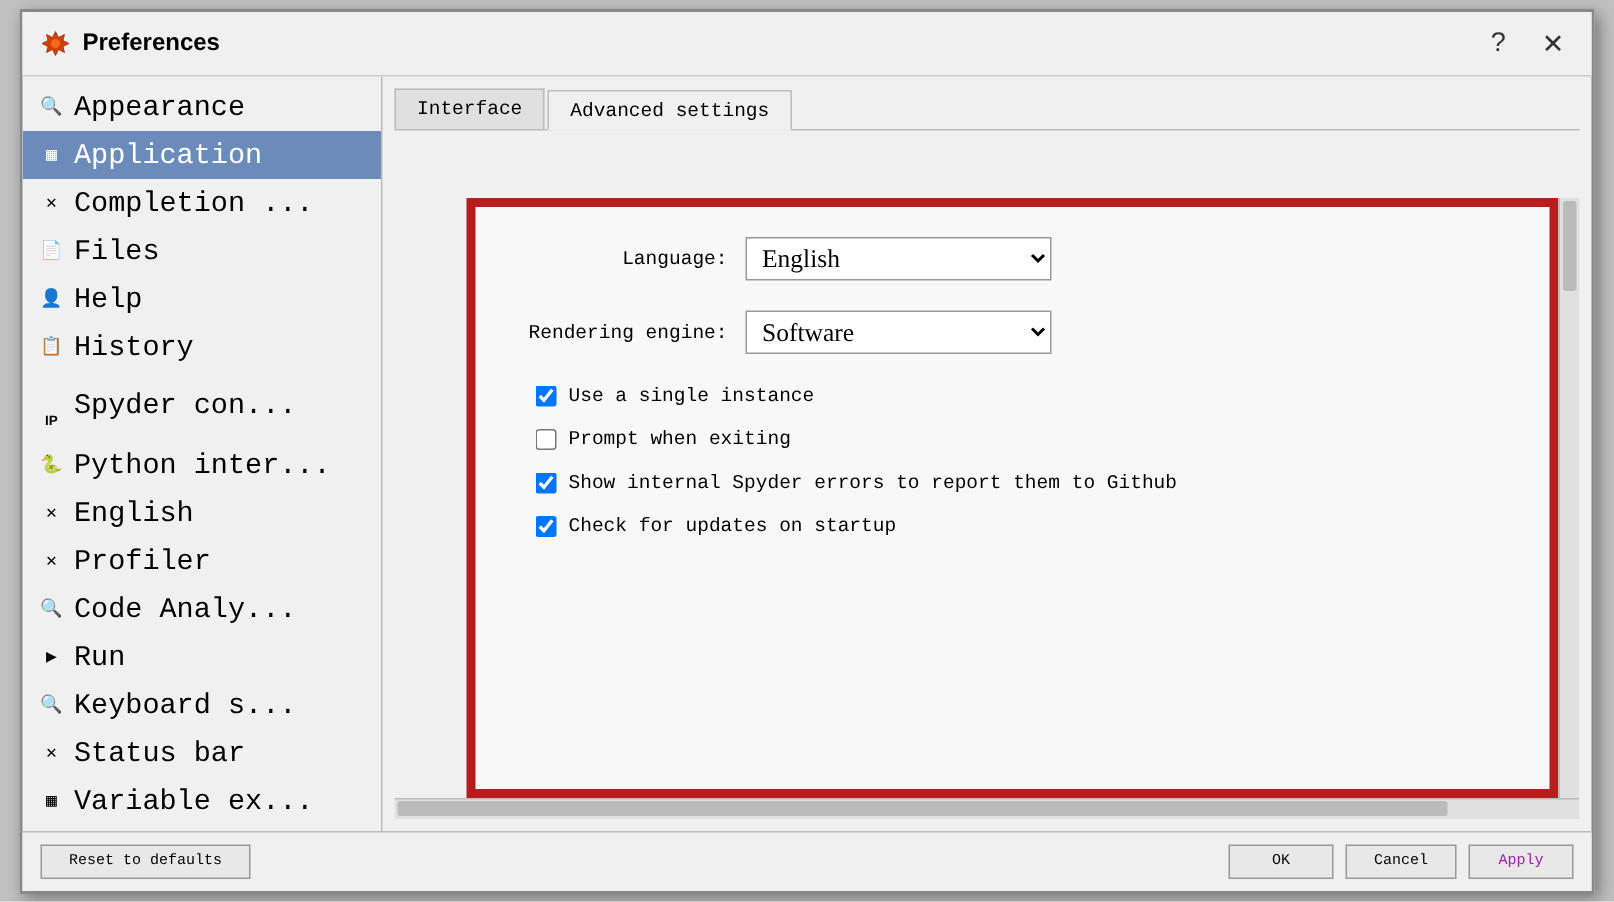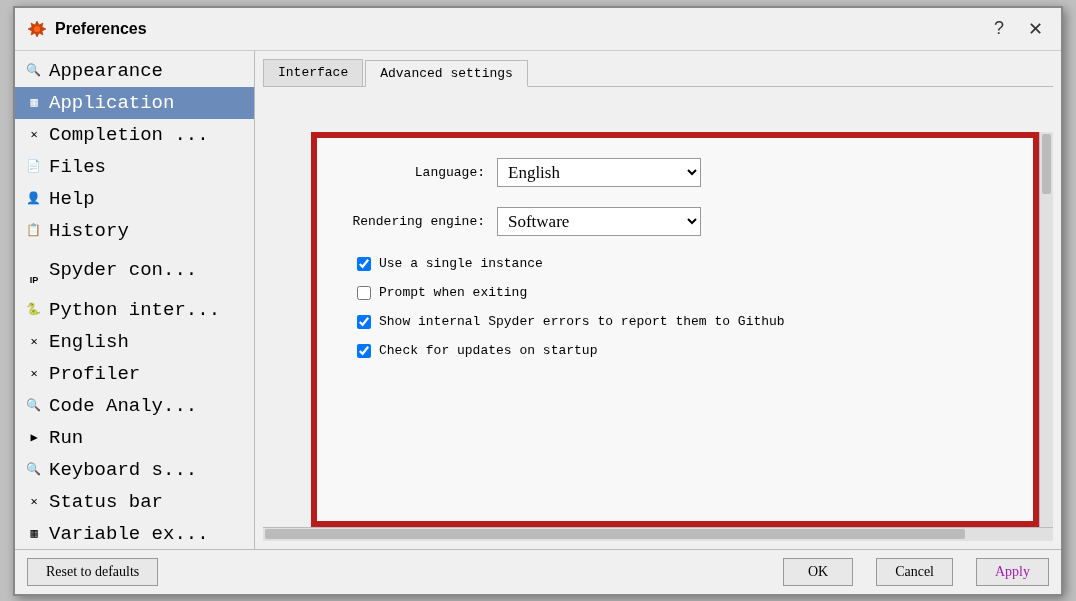--- a/index.html
+++ b/index.html
@@ -181,24 +181,24 @@
     
     .bottom-bar {
       border-top: 1px solid #bbb;
       padding: 8px 12px;
       display: flex;
       justify-content: space-between;
       align-items: center;
       background: #f0f0f0;
     }
     .bottom-left { display: flex; gap: 8px; }
-    .bottom-right { display: flex; gap: 23px; }
+    .bottom-right { display: flex; gap: 8px; }
     .btn {
-      font-family: Liberation Serif, serif;
-      font-size: 14px;
+      font-family: Liberation Mono, monospace;
+      font-size: 10px;
       padding: 5px 18px;
       border: 1px solid #999;
       background: #e8e8e8;
       cursor: pointer;
       min-width: 70px;
     }
     .btn.disabled {
       color: #a21caf;
       cursor: default;
       background: #e8e8e8;

